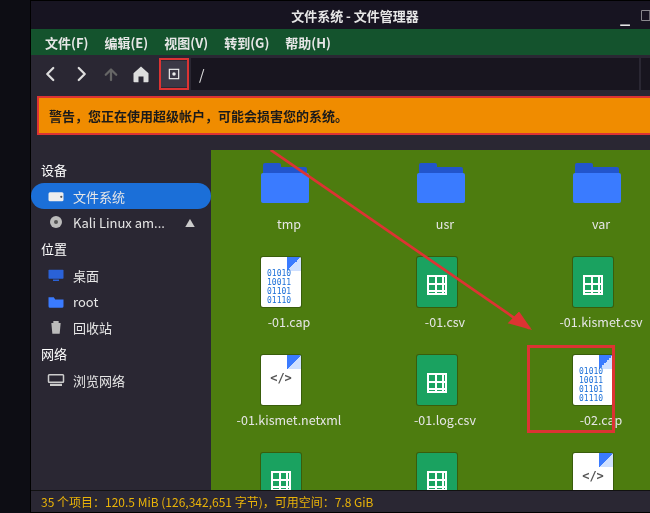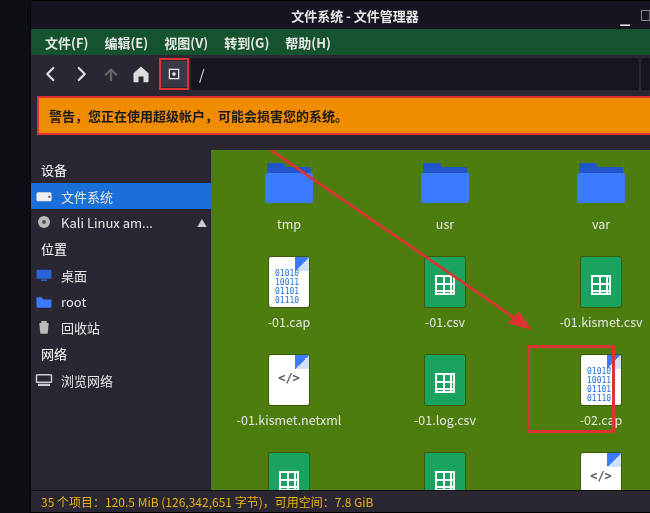--- a/index.html
+++ b/index.html
@@ -20,30 +20,30 @@
   .pathicon { width: 26px; height: 26px; background: #3b3846; display: flex; align-items: center; justify-content: center; color: #fff; font-size: 14px; }
   .addr { flex: 1; height: 32px; display: flex; align-items: center; padding: 0 8px; color: #e6e6e6; font-size: 14px; background: #18151f; }
   .reload { width: 32px; height: 32px; display: flex; align-items: center; justify-content: center; color: #ccc; background: #18151f; }
   
   .warnwrap { padding: 3px 6px 15px 6px; }
   .warning { background: #f08c00; border: 2px solid #d33; color: #1a1a1a; font-size: 13px; padding: 8px 10px; font-weight: bold; }
   
   .body { flex: 1; display: flex; min-height: 0; background: #2a2733; }
   .sidebar { width: 180px; background: #2a2733; color: #e6e6e6; font-size: 13px; padding-top: 6px; overflow: hidden; }
   .shead { font-weight: normal; padding: 4px 10px; color: #fff; }
-  .sitem { display: flex; align-items: center; gap: 8px; padding: 4px 4px; height: 26px; }
+  .sitem { display: flex; align-items: center; gap: 8px; padding: 4px 16px; height: 26px; border-radius: 13px; }
   .sitem.sel { background: #1b6fd8; }
   .sitem .ic { width: 18px; height: 16px; display: flex; align-items: center; justify-content: center; }
   .sitem .lbl { flex: 1; white-space: nowrap; overflow: hidden; text-overflow: ellipsis; }
   .sitem .chev { font-size: 10px; color: #ccc; }
   
   .content { flex: 1; background: #4d7c0f; position: relative; overflow: hidden; }
   .grid { display: grid; grid-template-columns: repeat(3, 1fr); row-gap: 8px; padding: 6px 0 0 0; }
   .cell { display: flex; flex-direction: column; align-items: center; color: #e6e6e6; font-size: 12.5px; height: 90px; justify-content: flex-start; }
-  .ficon { width: 56px; height: 52px; display: flex; align-items: center; justify-content: center; margin-top: 2px; }
+  .ficon { width: 56px; height: 52px; display: flex; align-items: center; justify-content: flex-start; margin-top: 2px; }
   .fname { margin-top: 4px; text-align: center; max-width: 140px; }
   
   .folder { width: 48px; height: 38px; position: relative; }
   .folder .back { position: absolute; top: 2px; left: 2px; width: 44px; height: 32px; background: #2255cc; border-radius: 2px; }
   .folder .tab { position: absolute; top: -2px; left: 2px; width: 18px; height: 6px; background: #2255cc; border-radius: 2px 2px 0 0; }
   .folder .front { position: absolute; top: 8px; left: 0; width: 48px; height: 30px; background: #3a7bff; border-radius: 2px; }
   
   .doc { width: 40px; height: 50px; background: #fff; border-radius: 2px; position: relative; box-shadow: 0 0 0 1px rgba(0,0,0,0.25); overflow: hidden; }
   .doc .ear { position: absolute; top: 0; right: 0; width: 14px; height: 14px; background: linear-gradient(135deg, #3a7bff 50%, #cfe0ff 50%); }
   .doc.green { background: #1aa260; }

